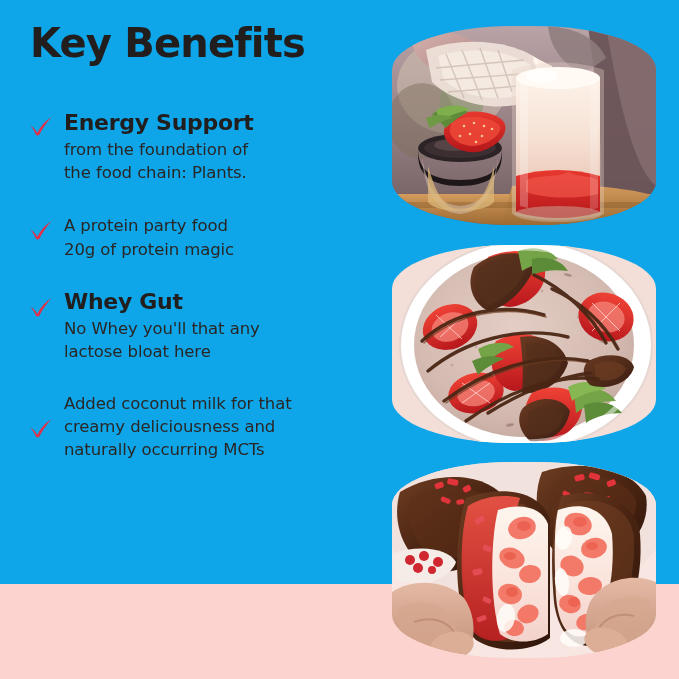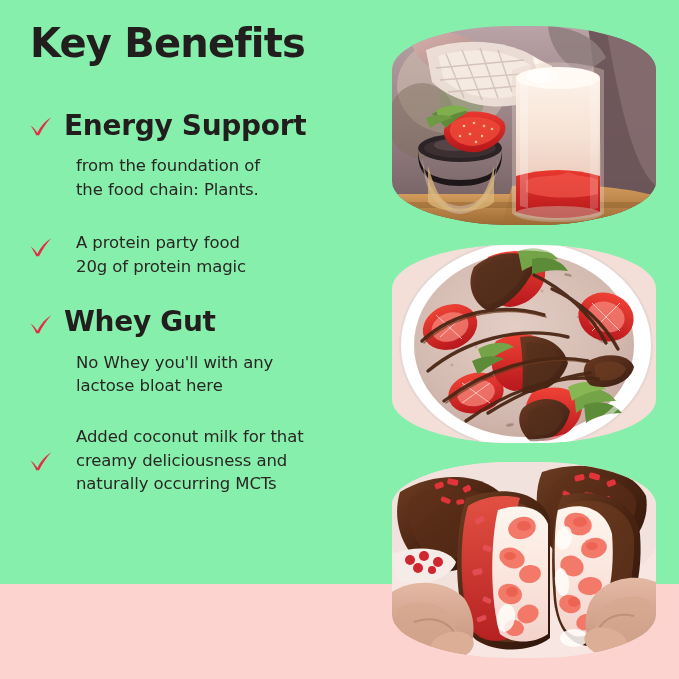--- a/index.html
+++ b/index.html
@@ -11,21 +11,21 @@
     height: 679px;
     background: #FCD3CE;
     font-family: "DejaVu Sans", sans-serif;
     overflow: hidden;
     position: relative;
   }
   .page {
     position: relative;
     width: 679px;
     height: 584px;
-    background: #86efac;
+    background: #0ea5e9;
     box-sizing: border-box;
     display: flex;
   }
 
   
   .left-col {
     position: absolute;
     left: 0;
     top: 0;
     width: 382px;
@@ -57,36 +57,36 @@
     display: block;
   }
   .benefit-check svg {
     display: block;
     width: 26px;
     height: 26px;
     overflow: visible;
   }
   .benefit-heading {
     font-family: "DejaVu Sans", sans-serif;
-    font-size: 28px;
+    font-size: 22px;
     font-weight: bold;
     color: #211E1D;
     line-height: 1.16;
     letter-spacing: -0.3px;
     margin: 0 0 2px 0;
     white-space: pre-line;
   }
   .benefit-body {
     font-family: "DejaVu Sans", sans-serif;
     font-size: 16.5px;
     font-weight: normal;
     color: #2A2624;
     line-height: 1.42;
     letter-spacing: -0.1px;
-    margin: 12px;
+    margin: 0;
     white-space: pre-line;
   }
 
   
   .b1 { margin-top: 0px; }
   .b1 .benefit-check { top: 4px; }
   .b2 { margin-top: 30px; }
   .b2 .benefit-check { top: 4px; }
   .b3 { margin-top: 28px; }
   .b3 .benefit-check { top: 6px; }
@@ -148,21 +148,21 @@
 20g of protein magic</p>
     </div>
 
     <div class="benefit b3">
       <span class="benefit-check">
         <svg viewBox="0 0 26 26" xmlns="http://www.w3.org/2000/svg" aria-hidden="true">
           <path d="M2.5 11.5 C4.6 12.6 7.2 15.4 9.4 18.8 C12.6 12.2 17.6 6.6 23.2 3.2 C18.4 8.6 14.1 15.0 11.1 21.2 L8.2 21.2 C6.6 17.6 4.6 14.2 2.5 11.5 Z" fill="#E03048"></path>
         </svg>
       </span>
       <p class="benefit-heading">Whey Gut</p>
-      <p class="benefit-body">No Whey you'll with any
+      <p class="benefit-body">No Whey you'll that any
 lactose bloat here</p>
     </div>
 
     <div class="benefit b4">
       <span class="benefit-check">
         <svg viewBox="0 0 26 26" xmlns="http://www.w3.org/2000/svg" aria-hidden="true">
           <path d="M2.5 11.5 C4.6 12.6 7.2 15.4 9.4 18.8 C12.6 12.2 17.6 6.6 23.2 3.2 C18.4 8.6 14.1 15.0 11.1 21.2 L8.2 21.2 C6.6 17.6 4.6 14.2 2.5 11.5 Z" fill="#E03048"></path>
         </svg>
       </span>
       <p class="benefit-body">Added coconut milk for that

